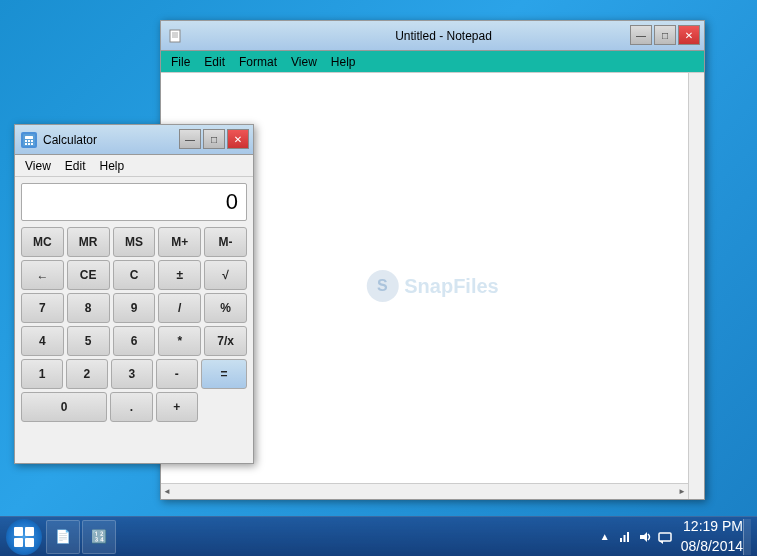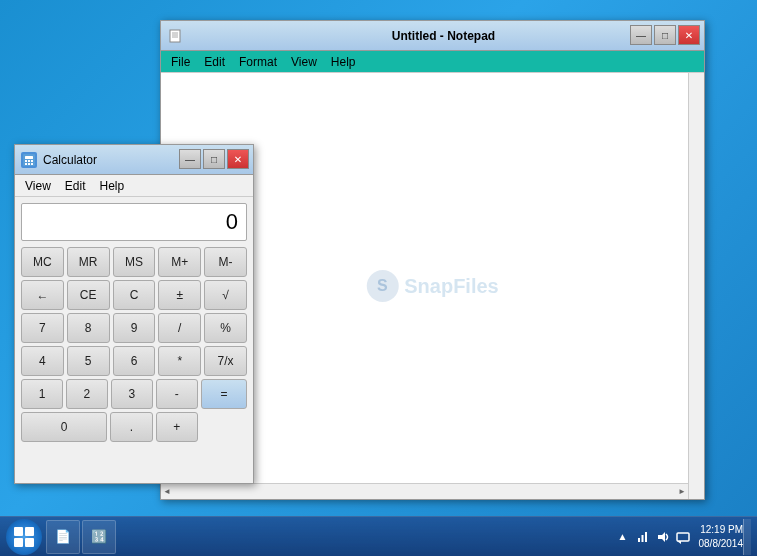--- a/index.html
+++ b/index.html
@@ -56,21 +56,21 @@
       margin-right: 6px;
       display: flex;
       align-items: center;
       justify-content: center;
     }
     .notepad-title {
       flex: 1;
       text-align: center;
       font-size: 12px;
       color: #000;
-      font-weight: bold;
+      font-weight: normal;
     }
     .window-controls {
       display: flex;
       gap: 2px;
       position: absolute;
       right: 4px;
       top: 4px;
     }
     .win-btn {
       width: 22px;
@@ -168,21 +168,21 @@
       display: flex;
       align-items: center;
       justify-content: center;
       font-size: 16px;
       color: rgba(150,180,210,0.6);
     }
 
     
     .calculator-window {
       position: absolute;
-      top: 144px;
+      top: 124px;
       left: 14px;
       width: 240px;
       height: 340px;
       background: #f0f0f0;
       border: 1px solid #999;
       box-shadow: 2px 2px 8px rgba(0,0,0,0.4);
       display: flex;
       flex-direction: column;
     }
     .calc-titlebar {
@@ -249,20 +249,21 @@
       height: 30px;
       background: linear-gradient(to bottom, #e8e8e8 0%, #d0d0d0 100%);
       border: 1px solid #aaa;
       border-radius: 3px;
       font-size: 12px;
       cursor: pointer;
       display: flex;
       align-items: center;
       justify-content: center;
       color: #222;
+      font-weight: bold;
     }
 
     
     .taskbar {
       position: absolute;
       bottom: 0;
       left: 0;
       right: 0;
       height: 40px;
       background: linear-gradient(to bottom, rgba(30,80,150,0.85) 0%, rgba(20,60,120,0.95) 100%);
@@ -323,21 +324,21 @@
       display: flex;
       align-items: center;
       justify-content: center;
       font-size: 14px;
       color: white;
       cursor: pointer;
     }
     .taskbar-clock {
       text-align: right;
       color: white;
-      font-size: 10px;
+      font-size: 14px;
       line-height: 1.4;
       margin-left: 4px;
       cursor: pointer;
     }
     .taskbar-show-desktop {
       width: 8px;
       height: 36px;
       background: rgba(255,255,255,0.1);
       border-left: 1px solid rgba(255,255,255,0.3);
       cursor: pointer;

